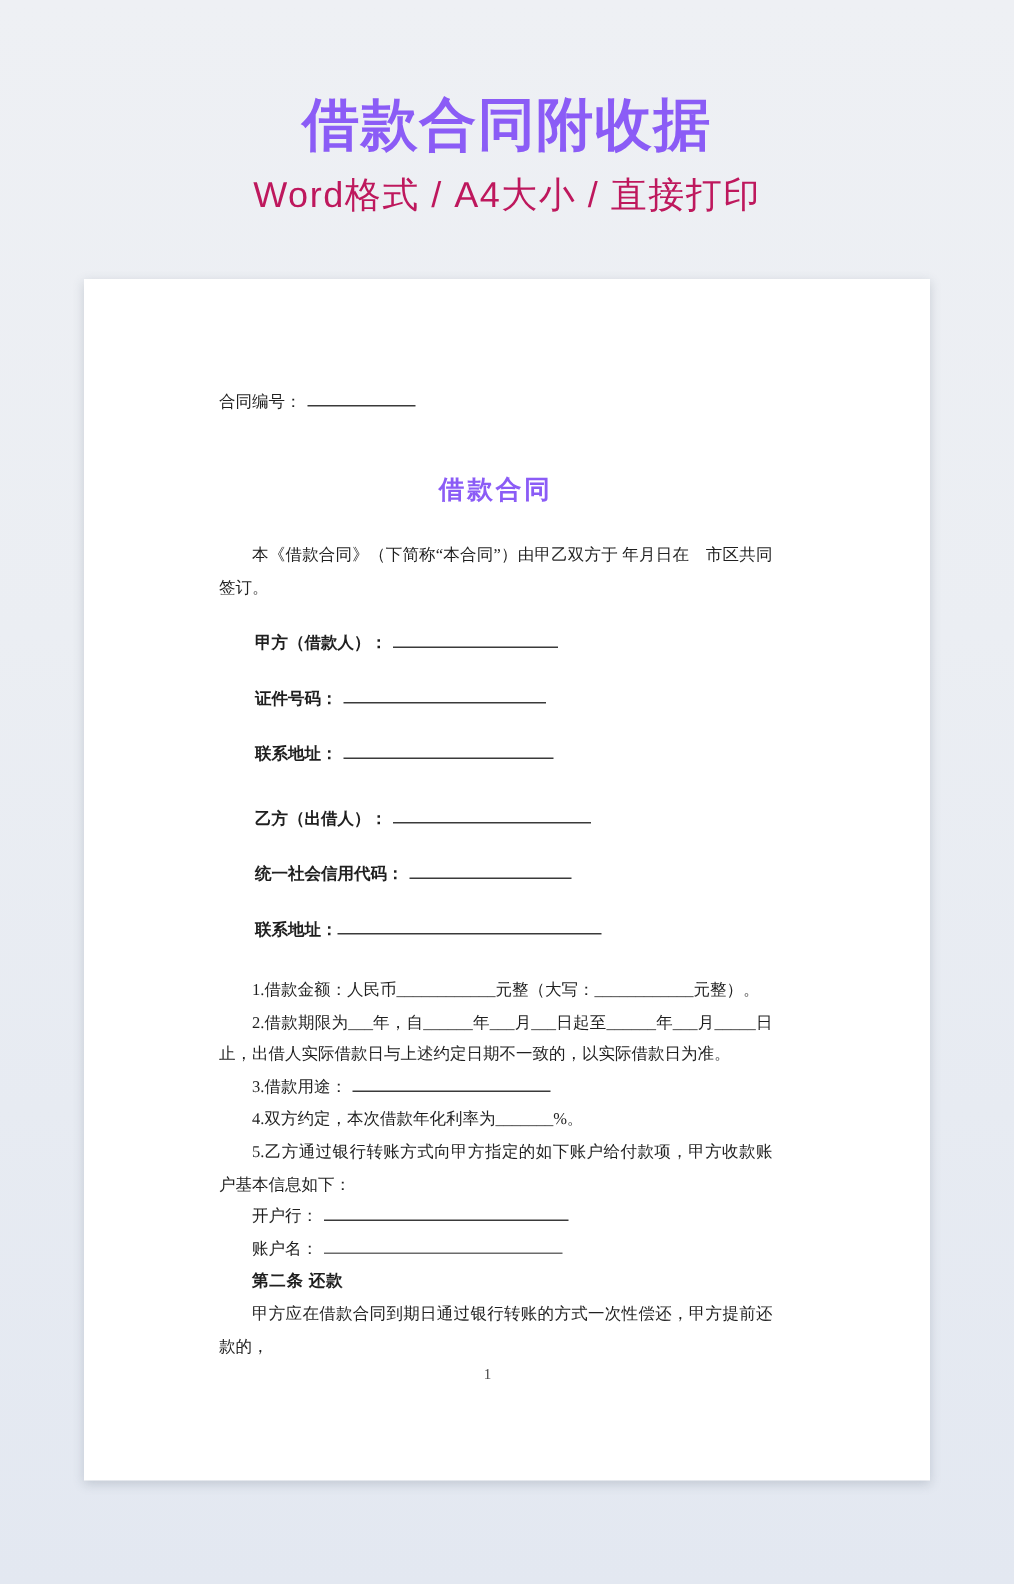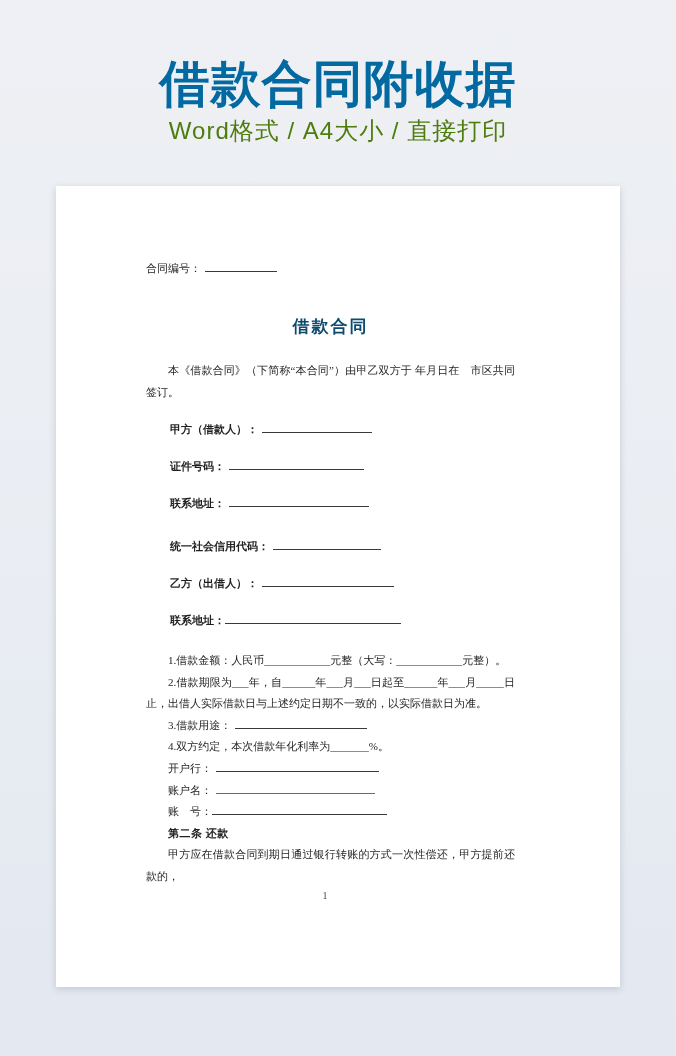--- a/index.html
+++ b/index.html
@@ -6,32 +6,32 @@
   html, body { width: 676px; }
   body {
     width: 676px;
     min-height: 1056px;
     background: linear-gradient(180deg, #eef0f4 0%, #ebeef3 40%, #e3e8f1 100%);
     font-family: "Liberation Sans", "DejaVu Sans", sans-serif;
     overflow-x: hidden;
   }
   .hero { padding-top: 58px; text-align: center; }
   .hero h1 {
-    font-size: 50px;
+    font-size: 38px;
     line-height: 52px;
     font-weight: 800;
-    color: #0369a1;
+    color: #8b5cf6;
     letter-spacing: 1px;
   }
   .hero p {
     margin-top: 6px;
     font-size: 24px;
     line-height: 30px;
     font-weight: 400;
-    color: #4d7c0f;
+    color: #be185d;
     letter-spacing: 1px;
   }
   .page {
     width: 564px;
     min-height: 801px;
     margin: 40px auto 0;
     background: #ffffff;
     box-shadow: 0 2px 7px rgba(70, 80, 100, 0.22);
     padding: 71px 105px 0 90px;
     position: relative;
@@ -48,21 +48,21 @@
     margin-left: 4px;
   }
   .blank.light { border-bottom-color: #6b6b6b; }
   .doc-title {
     margin-top: 35px;
     text-align: center;
     font-size: 17px;
     line-height: 26px;
     font-weight: bold;
     letter-spacing: 2px;
-    color: #0c4a6e;
+    color: #8b5cf6;
   }
   .para {
     margin-top: 19px;
     line-height: 22px;
     text-align: justify;
     text-indent: 2em;
   }
   .rows-a { margin-top: 3px; }
   .rows-b { margin-top: 21px; }
   .rows-a .row, .rows-b .row { padding-left: 24px; font-weight: bold; margin-top: 15px; }
@@ -104,49 +104,47 @@
     <div class="row">
       <span>证件号码：</span><span class="blank" style="width:135px"></span>
     </div>
     <div class="row">
       <span>联系地址：</span><span class="blank" style="width:140px"></span>
     </div>
   </div>
 
   <div class="rows-b">
     <div class="row">
-      <span>统一社会信用代码：</span><span class="blank" style="width:108px"></span>
+      <span>乙方（出借人）：</span><span class="blank" style="width:132px"></span>
     </div>
     <div class="row">
-      <span>乙方（出借人）：</span><span class="blank" style="width:132px"></span>
+      <span>统一社会信用代码：</span><span class="blank" style="width:108px"></span>
     </div>
     <div class="row">
       <span>联系地址：</span><span class="blank" style="width:176px;margin-left:0"></span>
     </div>
   </div>
 
   <div class="sec">
 
     <p>1.借款金额：人民币____________元整（大写：____________元整）。</p>
     <p>2.借款期限为___年，自______年___月___日起至______年___月_____日止，出借人实际借款日与上述约定日期不一致的，以实际借款日为准。</p>
 
     <div class="row">
       <span>3.借款用途：</span><span class="blank" style="width:132px"></span>
     </div>
 
     <p>4.双方约定，本次借款年化利率为_______%。</p>
+    <p>5.乙方通过银行转账方式向甲方指定的如下账户给付款项，甲方收款账户基本信息如下：</p>
 
     <div class="row">
       <span>开户行：</span><span class="blank" style="width:163px"></span>
     </div>
     <div class="row">
       <span>账户名：</span><span class="blank light" style="width:159px"></span>
-    </div>
-    <div class="row">
-      <span>账　号：</span><span class="blank" style="width:175px;margin-left:0"></span>
     </div>
 
     <p class="heading">第二条 还款</p>
     <p>甲方应在借款合同到期日通过银行转账的方式一次性偿还，甲方提前还款的，</p>
   </div>
 
   <div class="page-number">1</div>
 
 </main>
 

